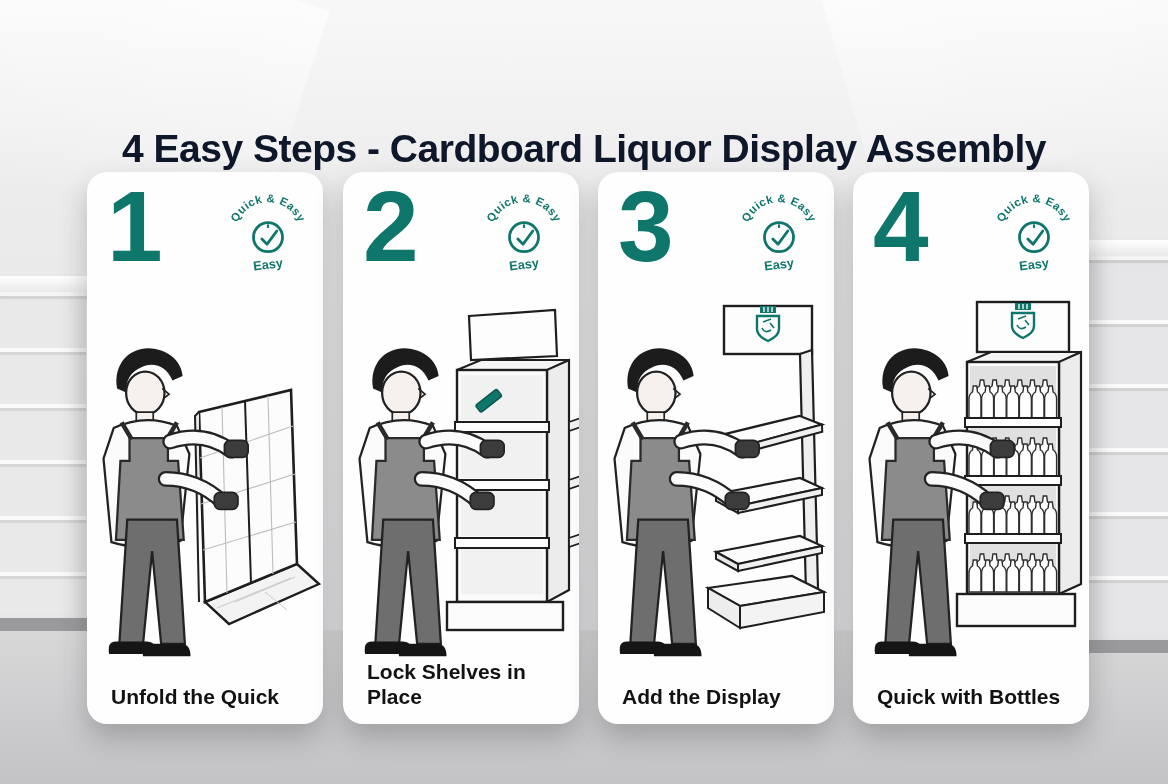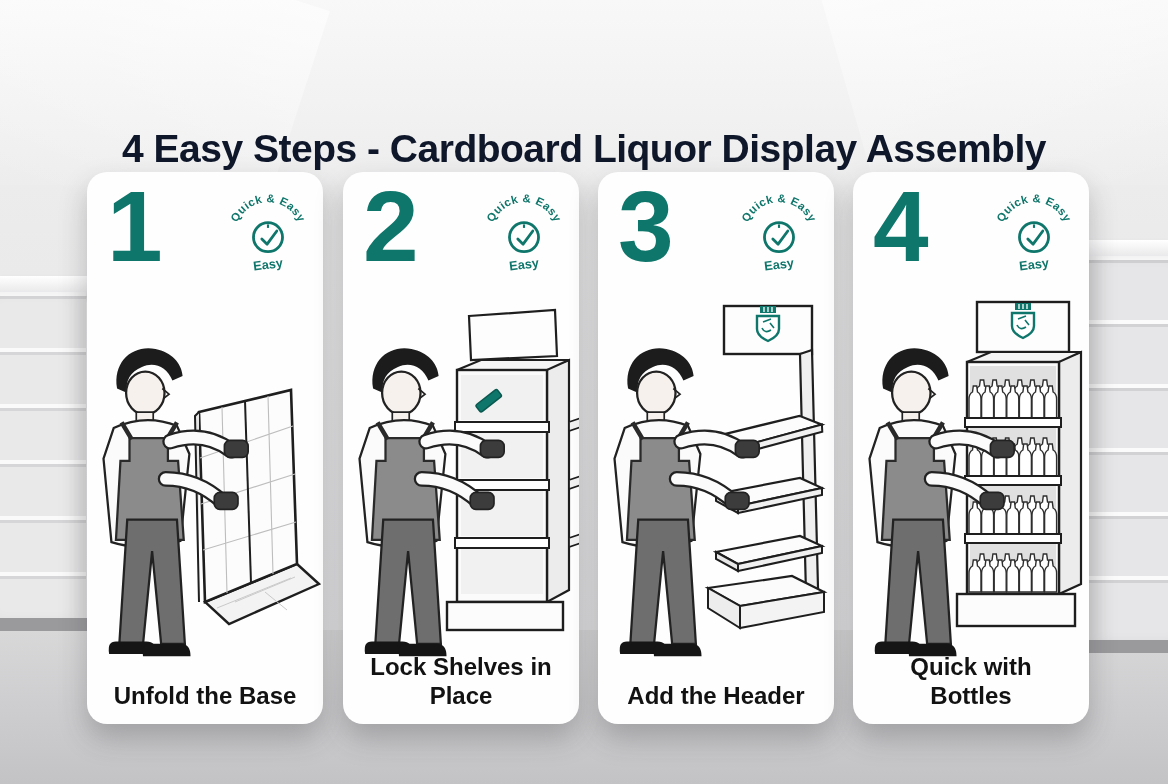--- a/index.html
+++ b/index.html
@@ -41,22 +41,22 @@
   .title{position:absolute;top:101px;left:0;width:100%;text-align:center;
     font-size:39px;font-weight:700;color:#0f172a;letter-spacing:-.5px;}
   
   .card{position:absolute;top:172px;width:236px;height:552px;background:#fefefe;
     border-radius:20px;box-shadow:0 14px 28px rgba(50,50,55,.28);}
   .card.c1{left:87px}.card.c2{left:343px}.card.c3{left:598px}.card.c4{left:853px}
   .num{position:absolute;top:2px;left:20px;font-size:100px;line-height:1.05;
     font-weight:800;color:#0f766b;letter-spacing:-3px;}
   .badge{position:absolute;top:15px;right:11px;width:88px;height:88px;}
   .illo{position:absolute;top:98px;left:0;width:236px;height:396px;}
-  .caption{position:absolute;bottom:14px;left:0;right:0;text-align:center;
-    font-size:24px;font-weight:700;color:#121212;line-height:1.18;padding:0 24px;}
+  .caption{position:absolute;bottom:14px;left:0;right:0;text-align:left;
+    font-size:21px;font-weight:700;color:#121212;line-height:1.18;padding:0 24px;}
   svg text{font-family:"Liberation Sans","DejaVu Sans",sans-serif;}
 </style>
 </head>
 <body>
 
 <div class="stage">
 
   <svg width="0" height="0" style="position:absolute">
     <defs>
       <g id="worker">
@@ -122,21 +122,21 @@
         <polygon points="118,330 210,292 232,312 142,352" fill="#f3f3f3" stroke="#1e1e1e" stroke-width="2.4"></polygon>
         <path d="M148,330 l60,-25 M178,320 l22,18 M130,336 l74,-30" stroke="#c9c9c9" stroke-width="1" fill="none"></path>
         <polygon points="112,140 204,118 210,292 118,330" fill="#fcfcfc" stroke="#1e1e1e" stroke-width="2.6"></polygon>
         <path d="M113,186 l93,-32 M114,232 l94,-30 M116,278 l93,-28
                  M135,135 l5,186 M181,124 l5,178" stroke="#bdbdbd" stroke-width="1.1" fill="none"></path>
         <path d="M158,129 l6,182" stroke="#1e1e1e" stroke-width="2"></path>
         <path d="M112,140 l-4,4 4,186" stroke="#1e1e1e" stroke-width="2" fill="#e7e7e7"></path>
       </g>
       <use href="#worker" transform="translate(-14,8) scale(1.13)"></use>
     </svg>
-    <div class="caption">Unfold the Base</div>
+    <div class="caption">Unfold the Quick</div>
   </section>
 
   <section class="card c2">
     <div class="num">2</div>
     <svg class="badge" viewBox="0 0 100 100">
       <path id="arcB" d="M13,64 A38,38 0 1 1 87,64" fill="none"></path>
       <text font-size="13" font-weight="bold" fill="#0f766b" letter-spacing="0.5">
         <textPath href="#arcB" startOffset="50%" text-anchor="middle">Quick &amp; Easy</textPath>
       </text>
       <g>
@@ -205,21 +205,21 @@
           <polygon points="140,292 224,274 224,281 140,299" fill="#f0f0f0" stroke="#1e1e1e" stroke-width="2"></polygon>
         </g>
         <g>
           <polygon points="110,316 194,304 226,320 142,334" fill="#fbfbfb" stroke="#1e1e1e" stroke-width="2.2"></polygon>
           <polygon points="110,316 142,334 142,356 110,336" fill="#ededed" stroke="#1e1e1e" stroke-width="2"></polygon>
           <polygon points="142,334 226,320 226,340 142,356" fill="#f3f3f3" stroke="#1e1e1e" stroke-width="2"></polygon>
         </g>
       </g>
       <use href="#worker" transform="translate(-14,8) scale(1.13)"></use>
     </svg>
-    <div class="caption">Add the Header</div>
+    <div class="caption">Add the Display</div>
   </section>
 
   <section class="card c4">
     <div class="num">4</div>
     <svg class="badge" viewBox="0 0 100 100">
       <path id="arcD" d="M13,64 A38,38 0 1 1 87,64" fill="none"></path>
       <text font-size="13" font-weight="bold" fill="#0f766b" letter-spacing="0.5">
         <textPath href="#arcD" startOffset="50%" text-anchor="middle">Quick &amp; Easy</textPath>
       </text>
       <g>

